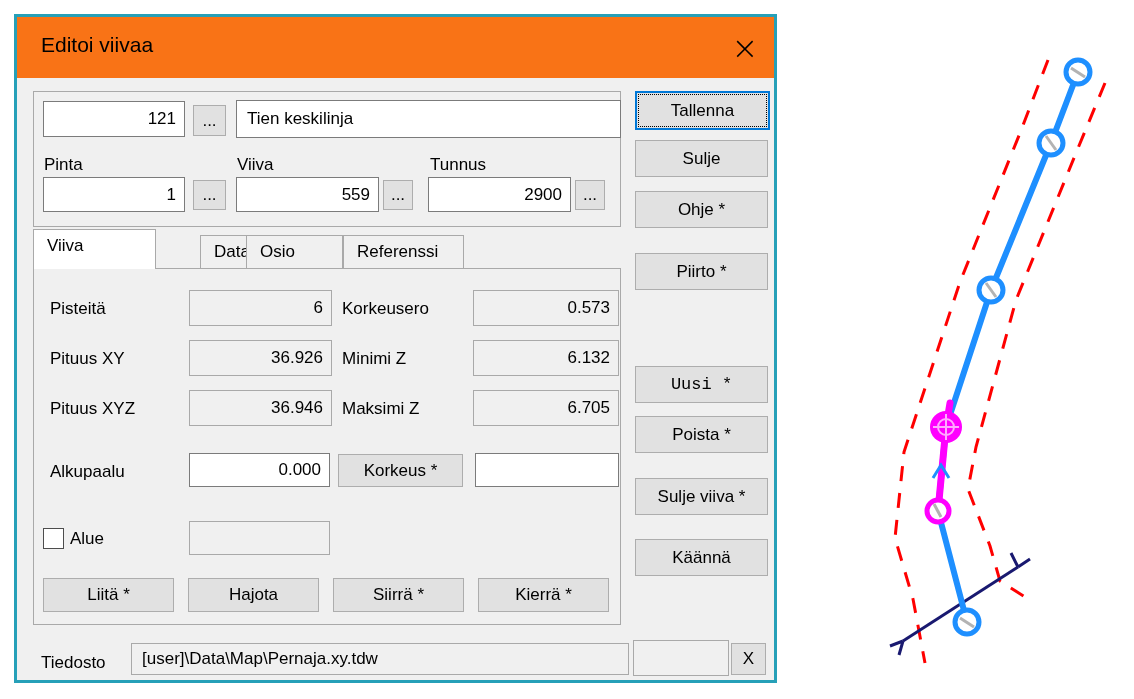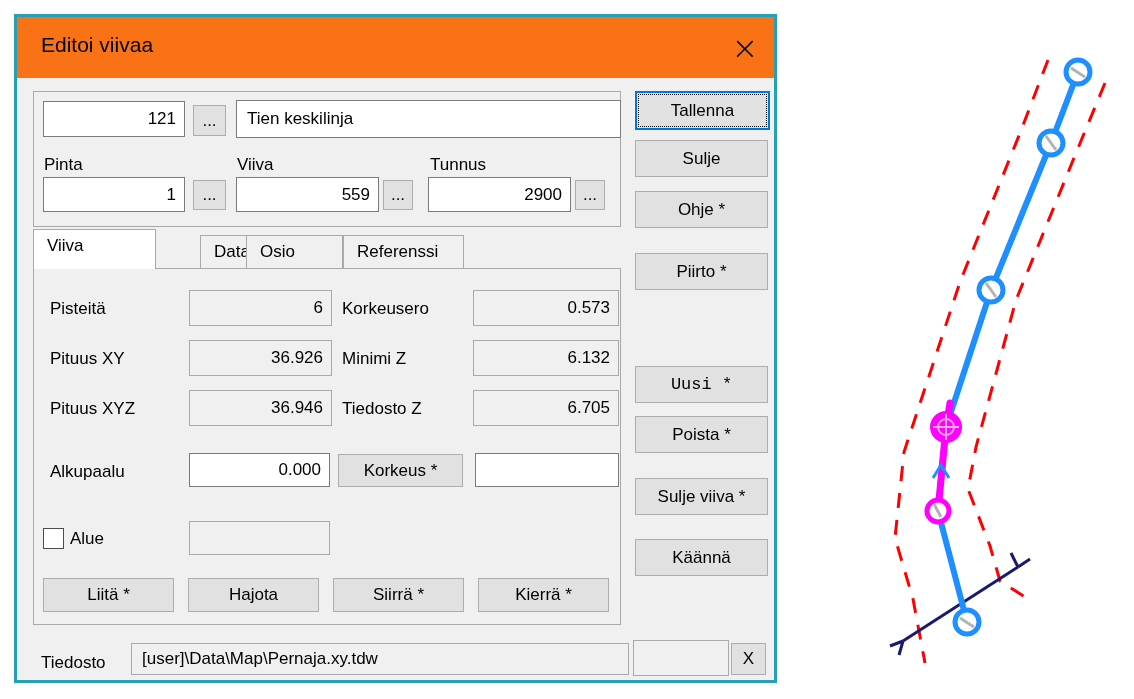--- a/index.html
+++ b/index.html
@@ -113,21 +113,21 @@
     <div class="lbl" style="left:325px;top:282px;">Korkeusero</div>
     <div class="ro r" style="left:456px;top:273px;width:136px;height:34px;">0.573</div>
 
     <div class="lbl" style="left:33px;top:332px;">Pituus XY</div>
     <div class="ro r" style="left:172px;top:323px;width:133px;height:34px;">36.926</div>
     <div class="lbl" style="left:325px;top:332px;">Minimi Z</div>
     <div class="ro r" style="left:456px;top:323px;width:136px;height:34px;">6.132</div>
 
     <div class="lbl" style="left:33px;top:382px;">Pituus XYZ</div>
     <div class="ro r" style="left:172px;top:373px;width:133px;height:34px;">36.946</div>
-    <div class="lbl" style="left:325px;top:382px;">Tiedosto Z</div>
+    <div class="lbl" style="left:325px;top:382px;">Maksimi Z</div>
     <div class="ro r" style="left:456px;top:373px;width:136px;height:34px;">6.705</div>
 
     <div class="lbl" style="left:33px;top:445px;">Alkupaalu</div>
     <div class="edit r" style="left:172px;top:436px;width:131px;height:32px;">0.000</div>
     <div class="btn" style="left:321px;top:437px;width:123px;height:31px;">Korkeus *</div>
     <div class="edit r" style="left:458px;top:436px;width:134px;height:32px;"></div>
 
     <div class="checkbox" style="left:26px;top:511px;"></div>
     <div class="lbl" style="left:53px;top:512px;">Alue</div>
     <div class="ro r" style="left:172px;top:504px;width:131px;height:32px;"></div>

